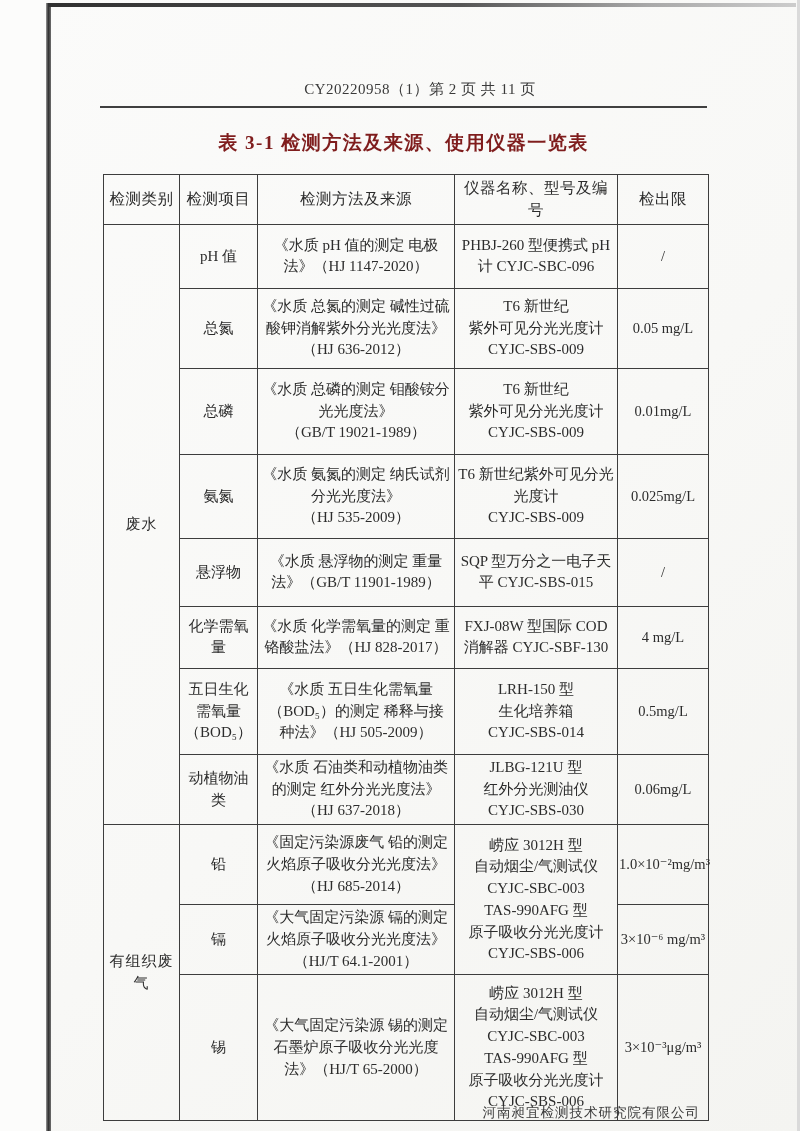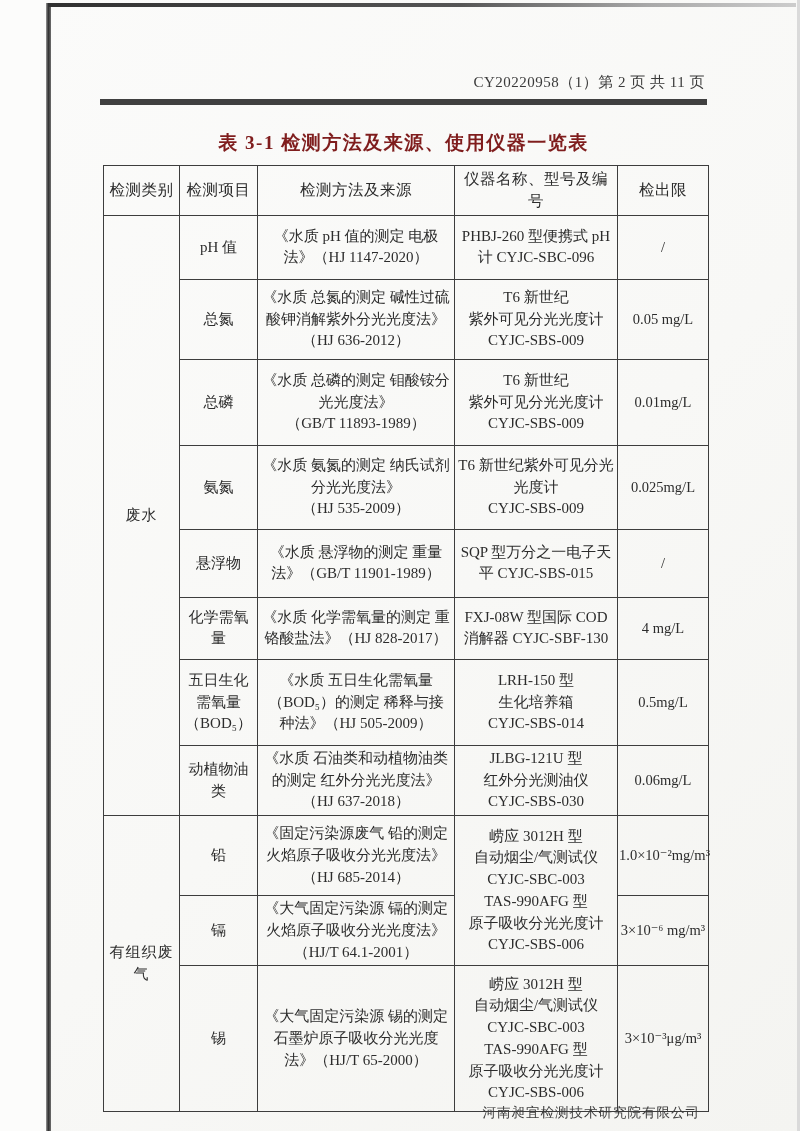--- a/index.html
+++ b/index.html
@@ -23,33 +23,33 @@
   }
   .edge-h{
     position:absolute;left:48px;top:3px;width:748px;height:4px;
     background:linear-gradient(to right,#303030,#555555 55%,#a8a8a8 80%,#cccccc 100%);
   }
   .edge-right{
     position:absolute;right:0;top:0;width:3px;height:100%;
     background:#dadada;
   }
   .doc-header{
-    position:absolute;left:100px;top:73px;width:607px;box-sizing:border-box;
-    display:flex;justify-content:flex-end;align-items:baseline;
+    position:absolute;left:100px;top:80px;width:607px;box-sizing:border-box;
+    display:flex;justify-content:center;align-items:baseline;
     padding:0 2px 7px 35px;
-    border-bottom:6px solid #404040;
+    border-bottom:2px solid #404040;
     font-size:15px;letter-spacing:.5px;color:#3a3a3a;
   }
   .table-title{
     position:absolute;left:100px;top:130px;width:607px;margin:0;
     text-align:center;font-size:19px;font-weight:bold;letter-spacing:1.5px;
     color:#7f1d1d;
   }
   table.detect-table{
-    position:absolute;left:103px;top:165px;width:605px;
+    position:absolute;left:103px;top:174px;width:605px;
     border-collapse:collapse;table-layout:fixed;
   }
   .detect-table th,.detect-table td{
     border:1px solid #3d3d3d;
     text-align:center;vertical-align:middle;
     padding:2px 3px;box-sizing:border-box;
     font-weight:normal;font-size:15px;line-height:1.45;
     white-space:pre-line;color:#2c2c2c;
   }
   .detect-table thead tr{height:36px;}
@@ -110,21 +110,21 @@
       <td>总氮</td>
       <td>《水质 总氮的测定 碱性过硫酸钾消解紫外分光光度法》（HJ 636-2012）</td>
       <td>T6 新世纪
 紫外可见分光光度计
 CYJC-SBS-009</td>
       <td class="limit-cell">0.05 mg/L</td>
     </tr>
     <tr class="rh3">
       <td>总磷</td>
       <td>《水质 总磷的测定 钼酸铵分光光度法》
-（GB/T 11893-1989）</td>
+（GB/T 19021-1989）</td>
       <td>T6 新世纪
 紫外可见分光光度计
 CYJC-SBS-009</td>
       <td class="limit-cell">0.01mg/L</td>
     </tr>
     <tr class="rh4">
       <td>氨氮</td>
       <td>《水质 氨氮的测定 纳氏试剂分光光度法》
 （HJ 535-2009）</td>
       <td>T6 新世纪紫外可见分光光度计

